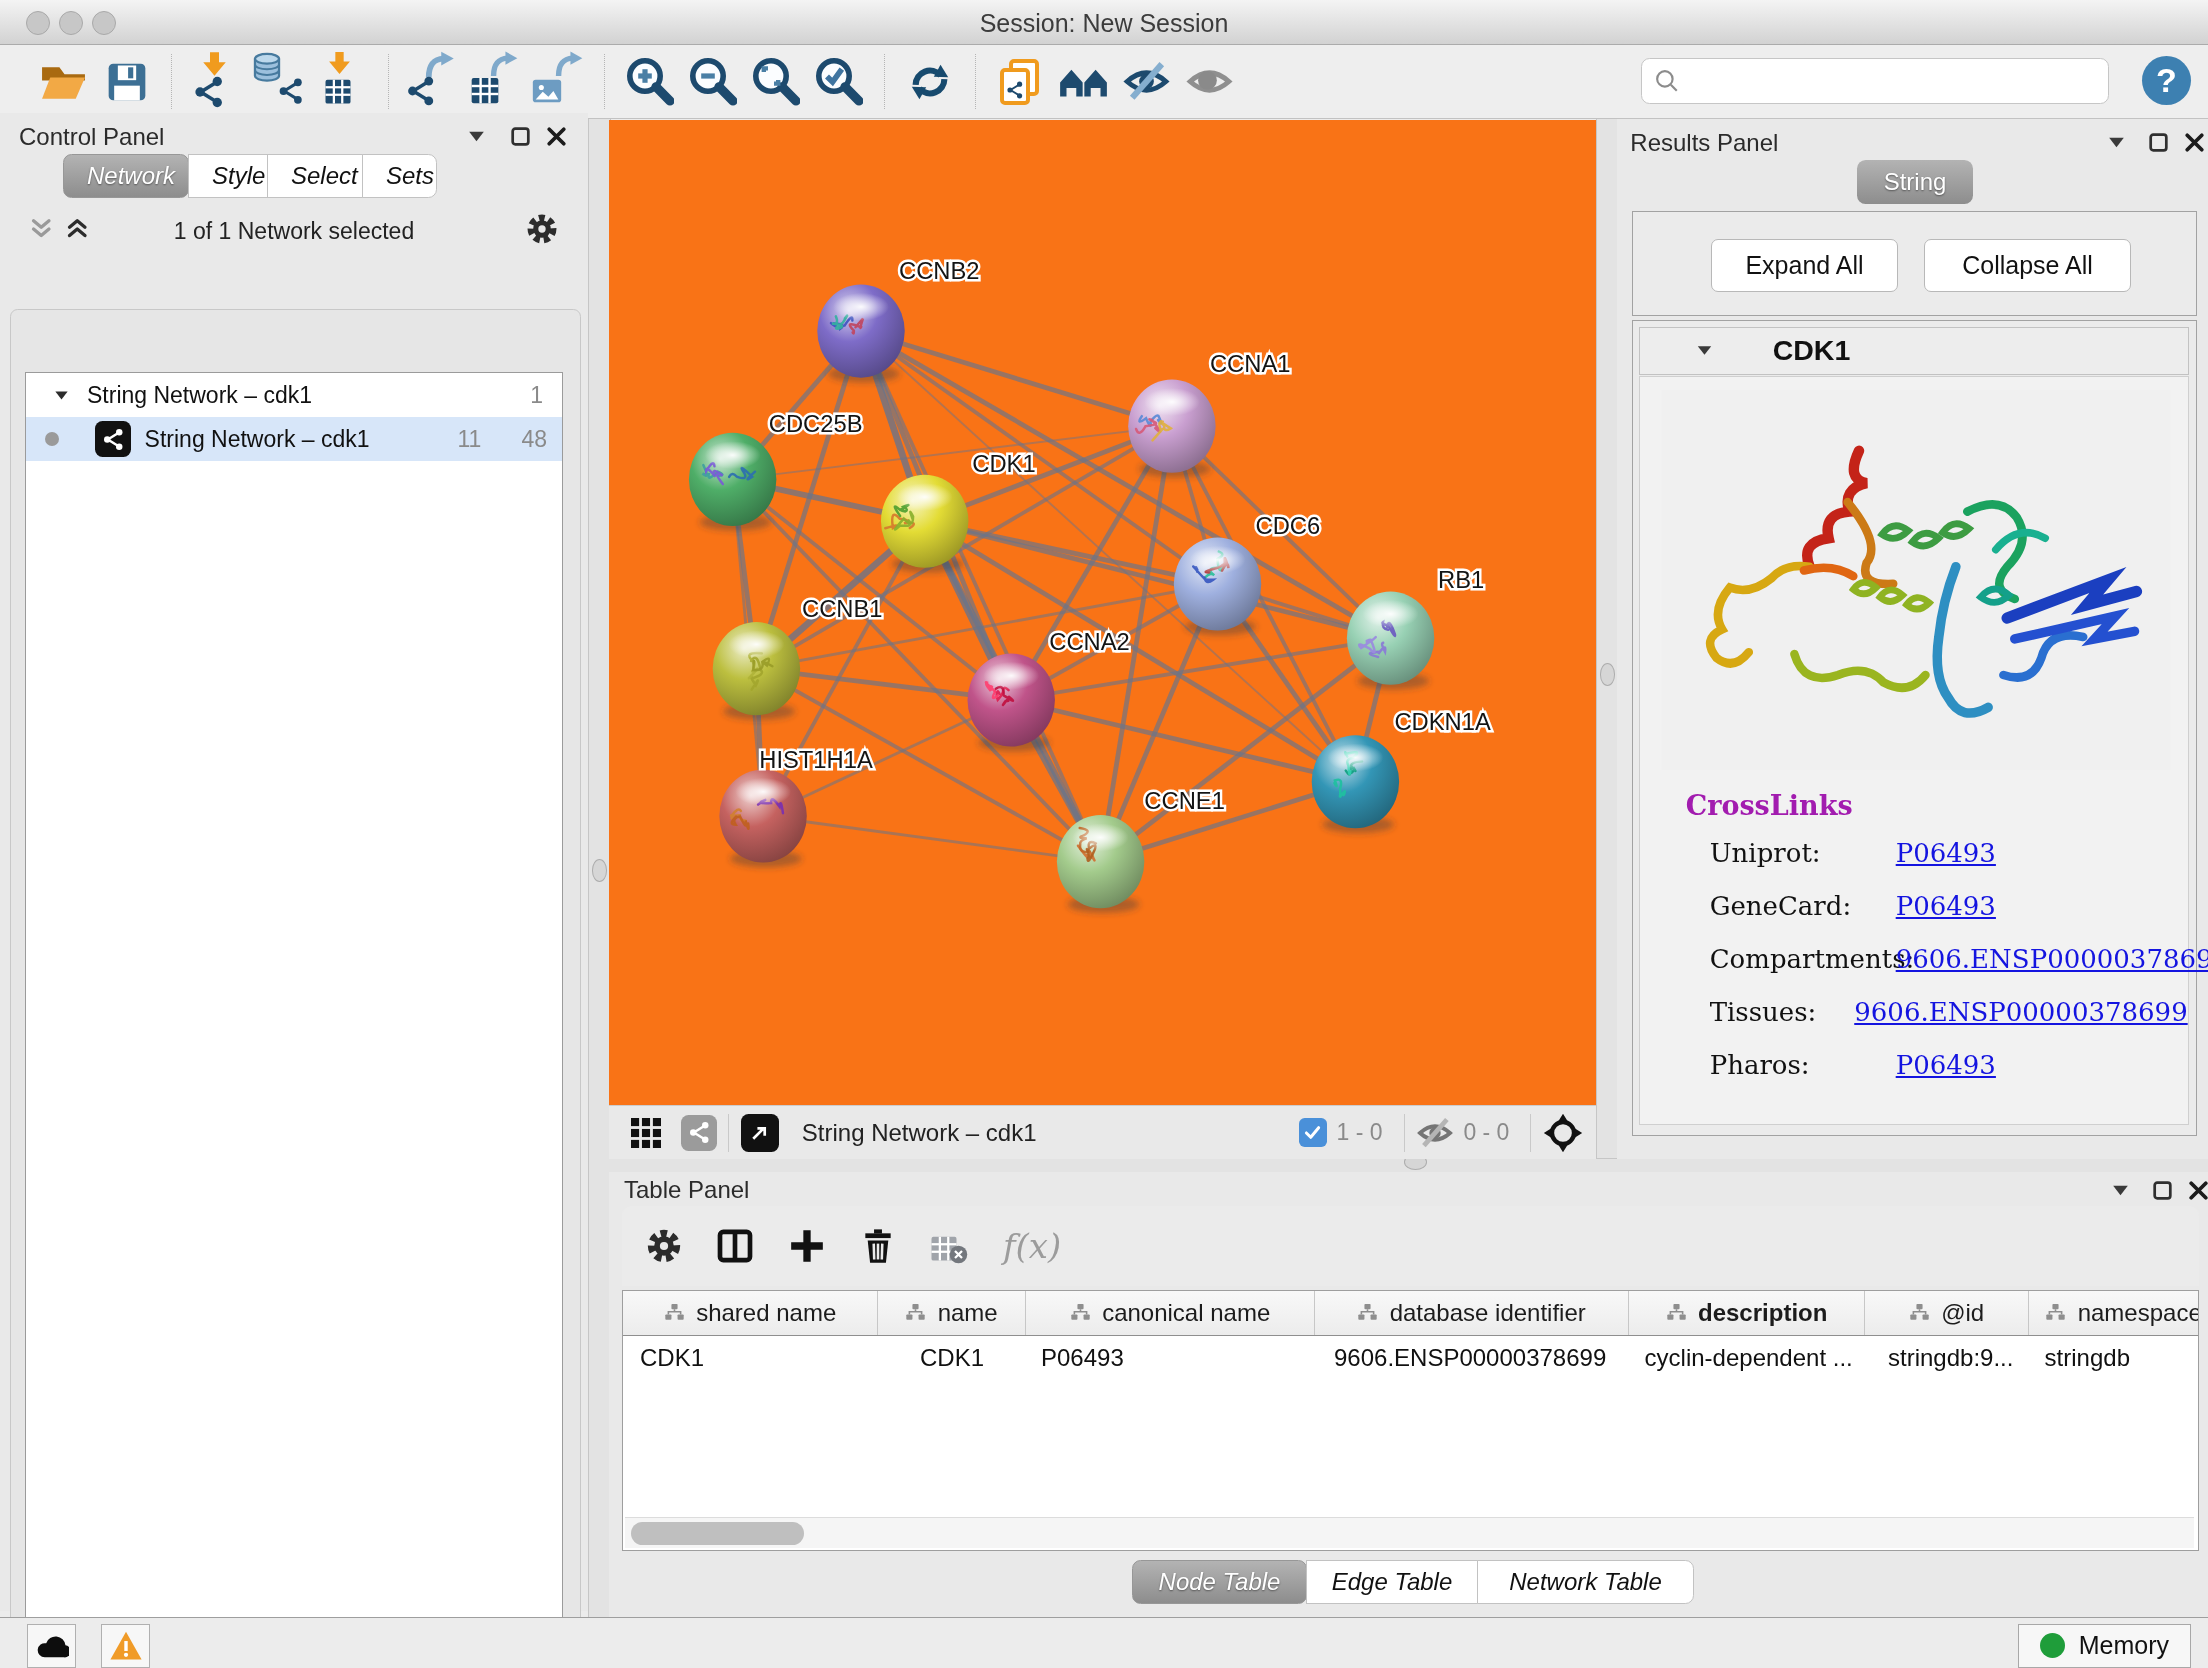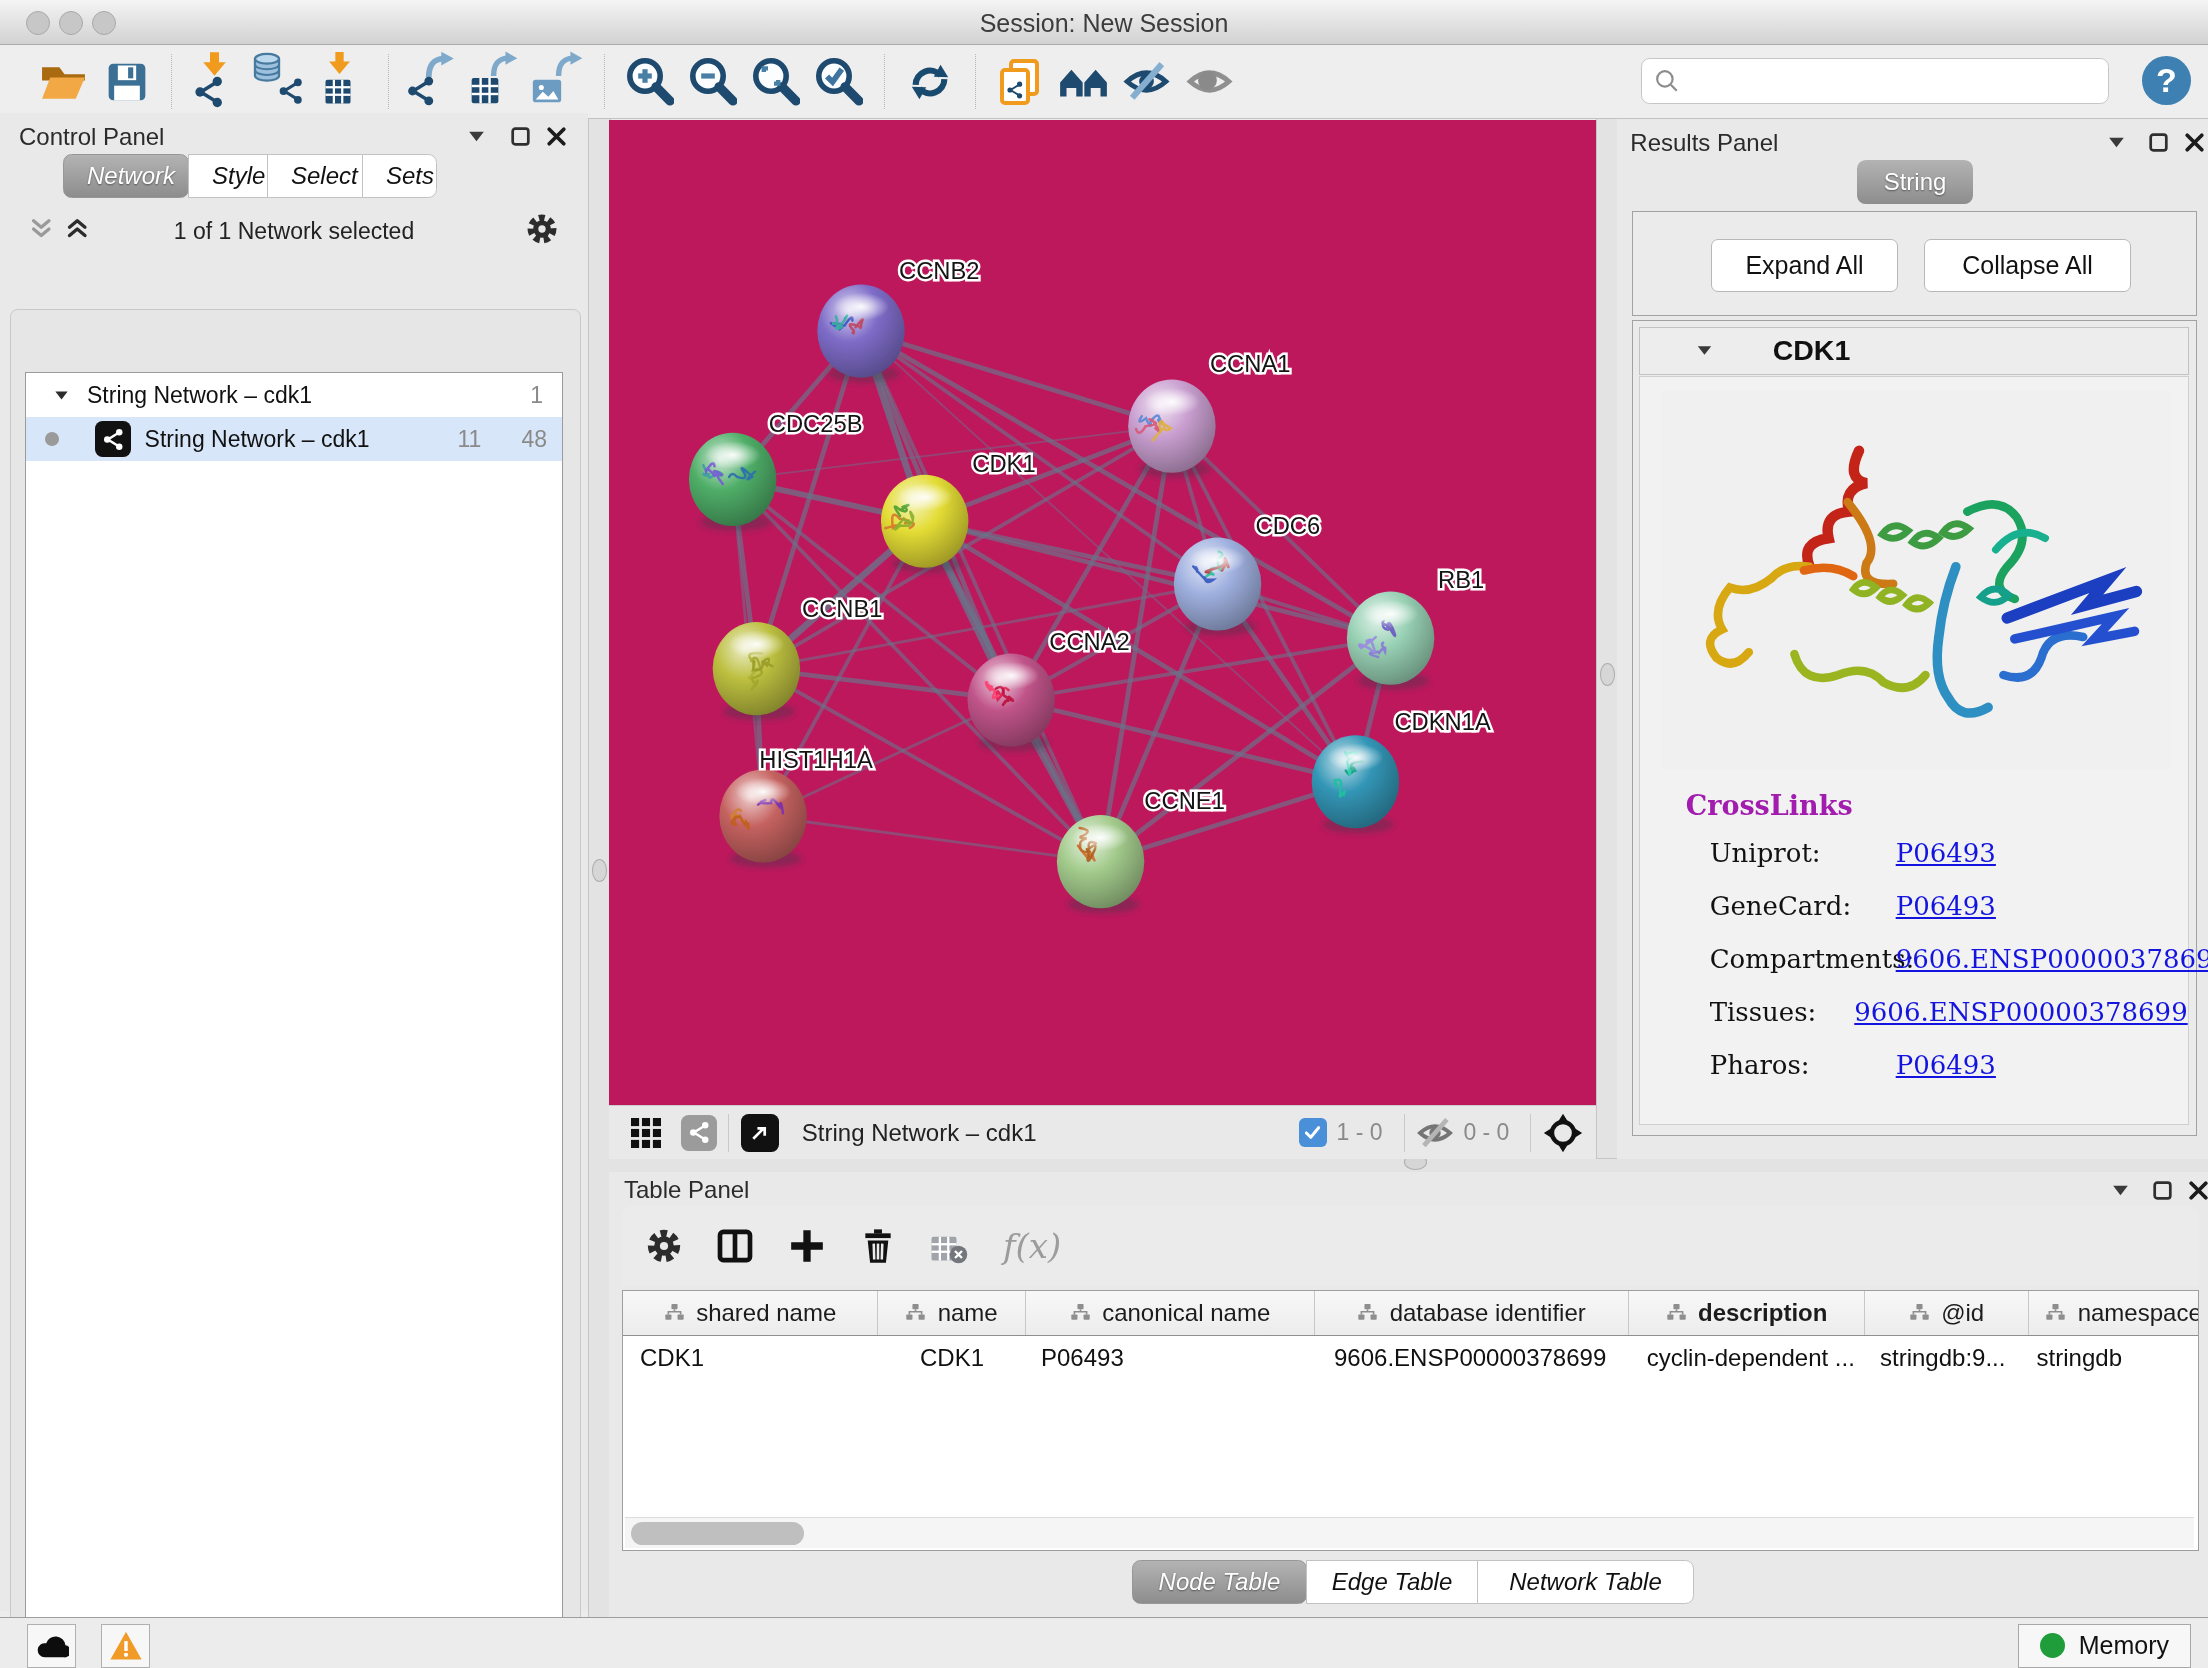--- a/index.html
+++ b/index.html
@@ -38,21 +38,21 @@
   .tree-row{height:44px;display:flex;align-items:center;font-size:23px;color:#111;}
   .tree-row.selected{background:#d7e6f9;}
   .count{color:#8a8a8a;}
   .shareboxblack{width:36px;height:36px;border-radius:7.6px;background:#111;display:flex;align-items:center;justify-content:center;}
   .sharebox-gray{width:36px;height:36px;border-radius:7.6px;background:#9b9b9b;display:flex;align-items:center;justify-content:center;}
   
   .vsplit{background:#e3e3e3;border-left:1px solid #c6c6c6;border-right:1px solid #c6c6c6;}
   .hsplit{background:#e3e3e3;border-top:1px solid #c6c6c6;border-bottom:1px solid #c6c6c6;}
   .knob{background:#d6d6d6;border:1px solid #adadad;border-radius:50%;}
   
-  .netcanvas{left:609px;top:120px;width:987px;height:985px;background:#be185d;}
+  .netcanvas{left:609px;top:120px;width:987px;height:985px;background:#f97316;}
   .net-toolbar{left:609px;top:1105px;width:987px;height:53px;background:#e9e9e9;border-top:1px solid #cccccc;
     display:flex;align-items:center;}
   .nt-sep{width:0;height:38px;border-left:1px solid #c9c9c9;margin:0 11.4px;}
   .chkbox{width:28.5px;height:28.5px;border-radius:5.7px;background:#4a90d9;display:flex;align-items:center;justify-content:center;}
   .blackbox{width:38px;height:38px;border-radius:7.6px;background:#111;display:flex;align-items:center;justify-content:center;}
   .ntnum{font-size:23px;color:#8a8a8a;margin:0 9.5px;}
   
   .rp-box1{left:1632px;top:211px;width:565px;height:105px;border:1.9px solid #a2a2a2;background:#ebebeb;box-sizing:border-box;}
   .rp-box2{left:1632px;top:320px;width:565px;height:816px;border:1.9px solid #a2a2a2;background:#ebebeb;box-sizing:border-box;}
   .btn{background:#fff;border:1px solid #b8b8b8;border-radius:7px;font-size:25px;color:#111;
@@ -835,21 +835,21 @@
           <use href="#s-hier"></use>
         </svg>
         <span>namespace</span>
       </div>
     </div>
   <div class="trow" id="tbl-row">
       <div class="td" style="width: 255px; text-align: left; padding-left: 17px;">CDK1</div>
       <div class="td" style="width: 148px; text-align: center;">CDK1</div>
       <div class="td" style="width: 289px; text-align: left; padding-left: 15px;">P06493</div>
       <div class="td" style="width: 314px; text-align: left; padding-left: 19px;">9606.ENSP00000378699</div>
-      <div class="td" style="width: 236px; text-align: center; padding-left: 7.6px;">cyclin-dependent ...</div>
+      <div class="td" style="width: 236px; text-align: left; padding-left: 7.6px; margin-left: 8px;">cyclin-dependent ...</div>
       <div class="td" style="width: 164px; text-align: left; padding-left: 15px;">stringdb:9...</div>
       <div class="td" style="width: 190px; text-align: left; padding-left: 7.6px;">stringdb</div>
     </div>
   <div class="hscroll">
     <div class="hthumb"></div>
   </div>
 </div>
 
 <div class="abs seg" style="left:1132px;top:1560px">
   <div class="tb active" style="width:127px">Node Table</div>

